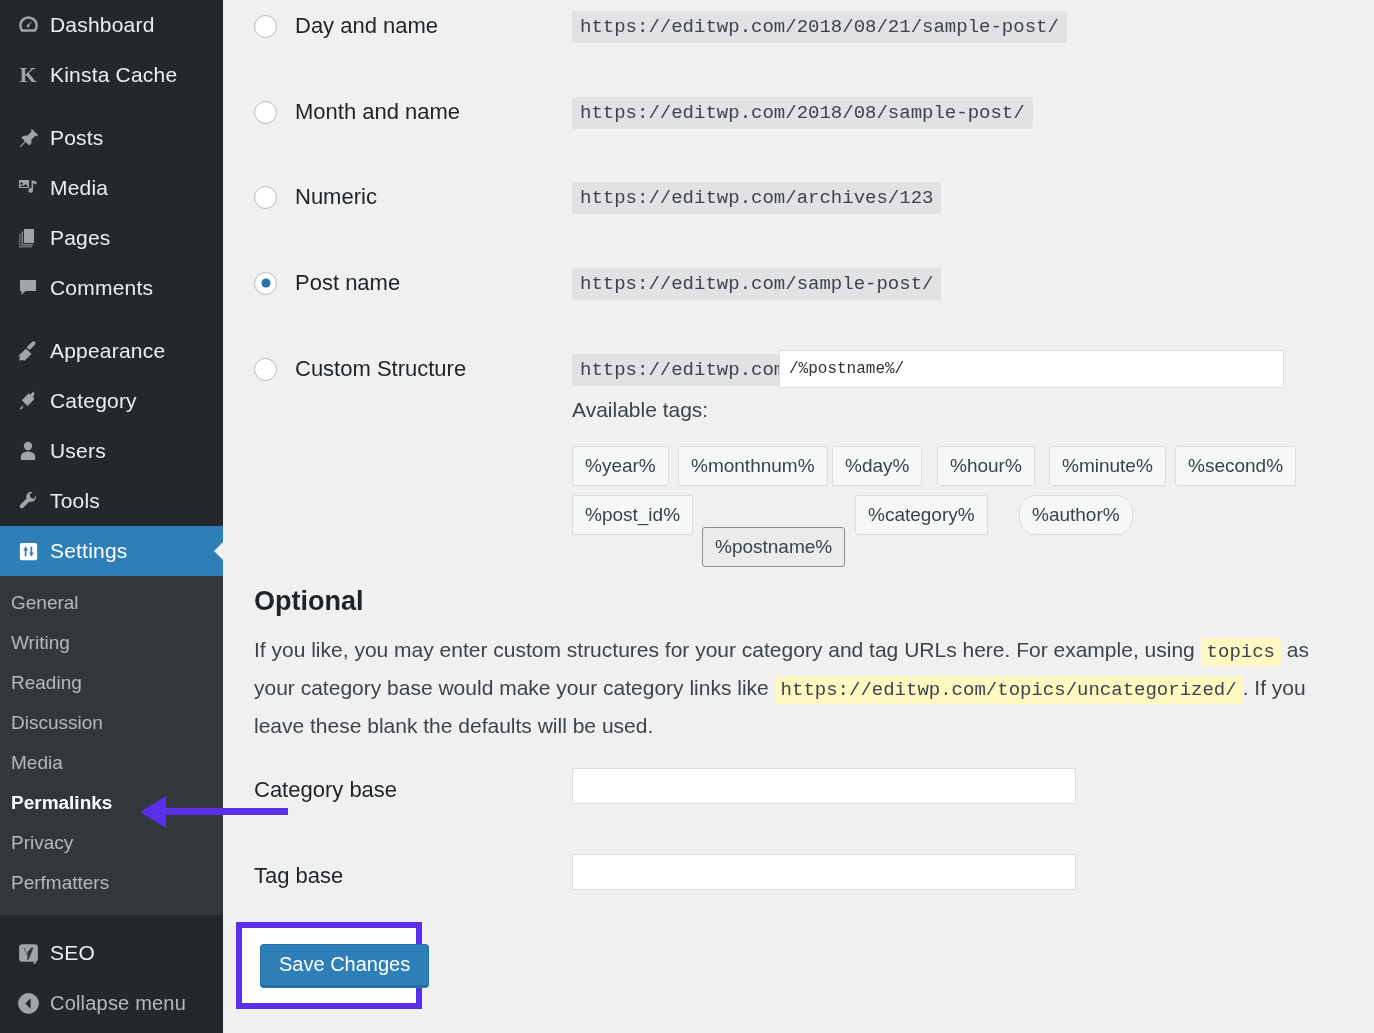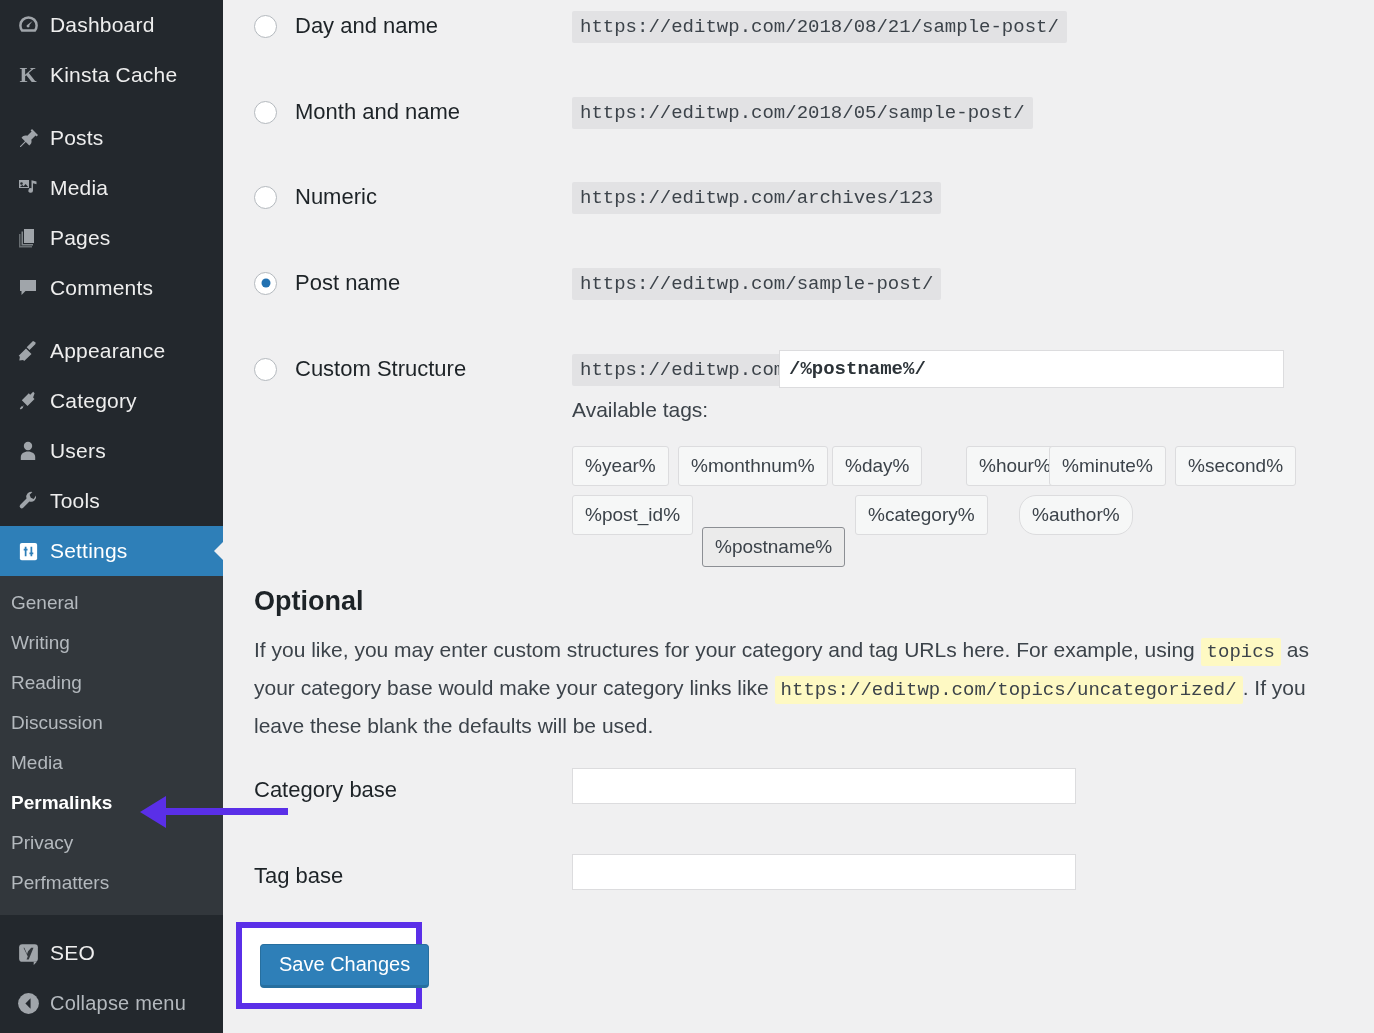--- a/index.html
+++ b/index.html
@@ -97,25 +97,24 @@
     padding: 5px 8px;
     white-space: nowrap;
     border-radius: 2px;
   }
 
   .struct-input {
     position: absolute;
     background: #ffffff;
     border: 1px solid #dcdcde;
     font-family: "Liberation Mono", monospace;
-    font-size: 19px;
+    font-size: 16px;
     color: #2c3338;
     padding: 6px 9px;
     outline: none;
-    font-weight: bold;
   }
 
   .avail-label {
     position: absolute;
     font-size: 21px;
     color: #3c434a;
   }
 
   .tagbtn {
     position: absolute;
@@ -356,21 +355,21 @@
     <div class="perm-row" style="left:31px; top:12px;">
       <span class="radio"></span>
       <span class="perm-label">Day and name</span>
     </div>
     <div class="urlcode" style="left:349px; top:11px;">https://editwp.com/2018/08/21/sample-post/</div>
 
     <div class="perm-row" style="left:31px; top:98px;">
       <span class="radio"></span>
       <span class="perm-label">Month and name</span>
     </div>
-    <div class="urlcode" style="left:349px; top:97px;">https://editwp.com/2018/05/sample-post/</div>
+    <div class="urlcode" style="left:349px; top:97px;">https://editwp.com/2018/08/sample-post/</div>
 
     <div class="perm-row" style="left:31px; top:183px;">
       <span class="radio"></span>
       <span class="perm-label">Numeric</span>
     </div>
     <div class="urlcode" style="left:349px; top:182px;">https://editwp.com/archives/123</div>
 
     <div class="perm-row" style="left:31px; top:269px;">
       <span class="radio checked"></span>
       <span class="perm-label">Post name</span>
@@ -382,21 +381,21 @@
       <span class="perm-label">Custom Structure</span>
     </div>
     <div class="urlcode" style="left:349px; top:354px;">https://editwp.com</div>
     <input class="struct-input" style="left: 556px; top: 350px; width: 505px; height: 38px;" value="/%postname%/">
 
     <div class="avail-label" style="left:349px; top:398px;">Available tags:</div>
 
     <button class="tagbtn" style="left:349px; top:446px;">%year%</button>
     <button class="tagbtn" style="left:455px; top:446px;">%monthnum%</button>
     <button class="tagbtn" style="left:609px; top:446px;">%day%</button>
-    <button class="tagbtn" style="left:714px; top:446px;margin-left:29px;">%hour%</button>
+    <button class="tagbtn" style="left:714px; top:446px;">%hour%</button>
     <button class="tagbtn" style="left:826px; top:446px;">%minute%</button>
     <button class="tagbtn" style="left:952px; top:446px;">%second%</button>
 
     <button class="tagbtn" style="left:349px; top:495px;">%post_id%</button>
     <button class="tagbtn pressed" style="left:479px; top:495px;margin-top:32px;">%postname%</button>
     <button class="tagbtn" style="left:632px; top:495px;text-align:center;">%category%</button>
     <button class="tagbtn" style="left:796px; top:495px;border-radius:17px;">%author%</button>
 
     <h2 id="optional-head">Optional</h2>
 

